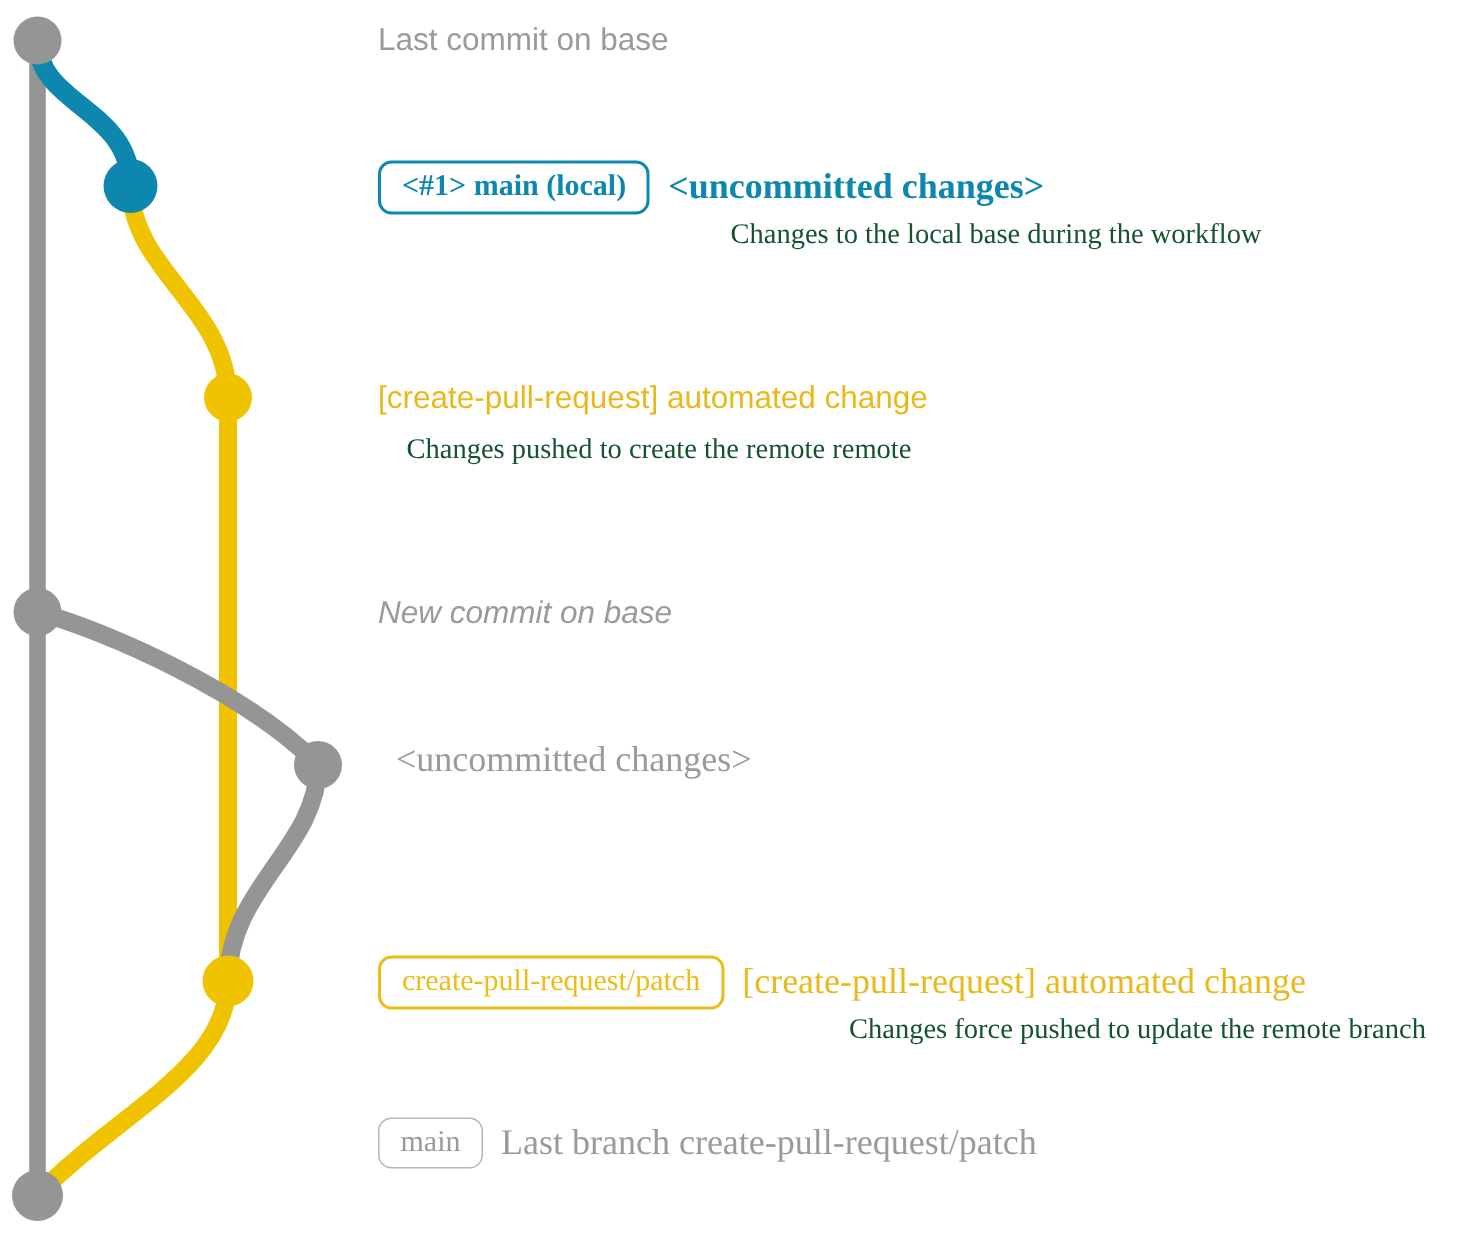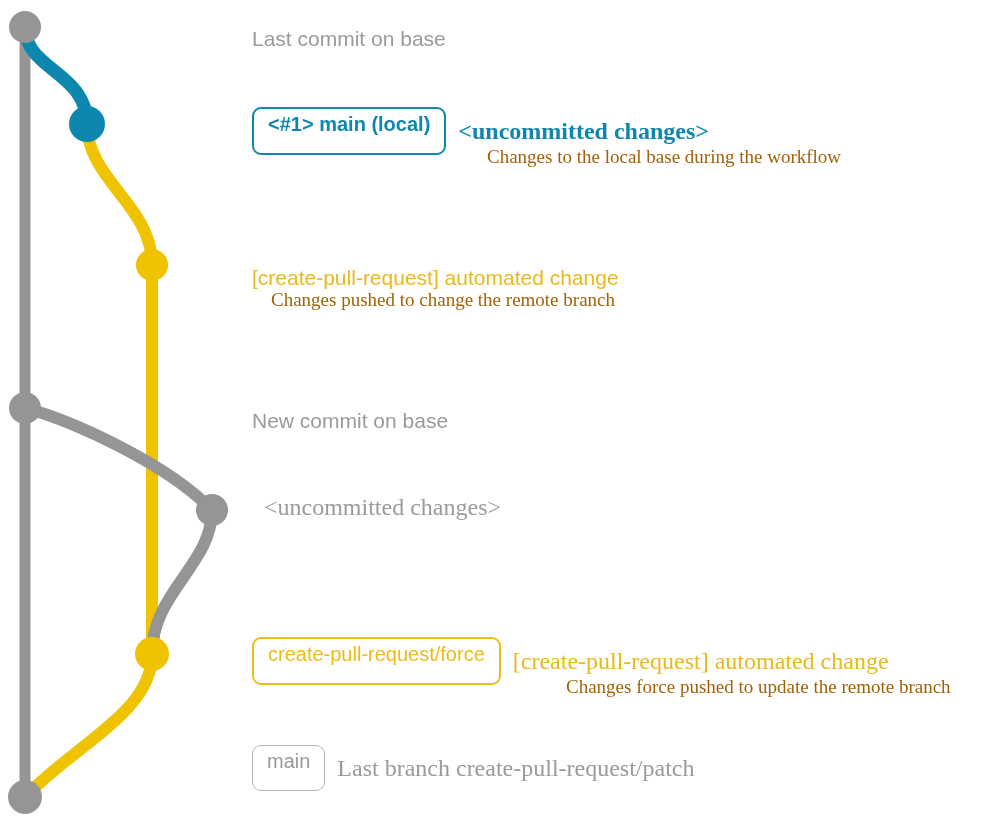--- a/index.html
+++ b/index.html
@@ -47,26 +47,26 @@
     position: absolute;
     white-space: nowrap;
     pointer-events: auto;
   }
 
   
   .badge {
     display: inline-block;
     border: 2px solid #999;
     border-radius: 9px;
-    padding: 5px 14px 18px 14px;
+    padding: 5px 14px 6px 14px;
     font-size: 20px;
     line-height: 21px;
     color: #999;
     background: #fff;
-    font-family: Liberation Sans, sans-serif;
+    font-family: Liberation Serif, serif;
   }
   .badge.blue   { border-color: #0d87ae; color: #0d87ae; font-weight: bold; }
   .badge.yellow { border-color: #edbc17; color: #edbc17; }
   .badge.gray-thin { border-width: 1.5px; border-color: #b5b5b5; color: #9a9a9a; }
 
   
   .subject {
     font-size: 24px;
     line-height: 24px;
     font-family: Liberation Serif, serif;
@@ -78,31 +78,30 @@
 
   
   .headline {
     position: absolute;
     left: 252px;
     font-size: 21px;
     line-height: 24px;
     white-space: nowrap;
     pointer-events: auto;
     font-family: "Liberation Sans", sans-serif;
-    margin-top: 12px;
   }
   .headline.gray   { color: #9a9a9a; }
   .headline.yellow { color: #e9b91b; }
 
   
   .desc {
     font-family: "Liberation Serif", "DejaVu Serif", serif;
     font-size: 19px;
     line-height: 21px;
-    color: #a16207;
+    color: #14532d;
     white-space: nowrap;
   }
 </style>
 </head>
 <body>
 
 <svg id="graph-canvas" viewBox="0 0 260 827" width="260" height="827" xmlns="http://www.w3.org/2000/svg" aria-label="commit graph">
 
   <path d="M25,27 L25,797" stroke="#959595" stroke-width="11" fill="none" stroke-linecap="round"></path>
 
@@ -130,31 +129,31 @@
   <div class="headline gray" style="top:15px;">Last commit on base</div>
 
   <div class="row" style="top:107px;">
     <span class="badge blue">&lt;#1&gt; main (local)</span>
     <span class="gap"></span>
     <span class="subject blue">&lt;uncommitted changes&gt;</span>
   </div>
   <div class="subrow desc" style="left:487px; top:146px;">Changes to the local base during the workflow</div>
 
   <div class="headline yellow" style="top:254px;">[create-pull-request] automated change</div>
-  <div class="subrow desc" style="left:271px; top:289px;">Changes pushed to change the remote branch</div>
+  <div class="subrow desc" style="left:271px; top:289px;">Changes pushed to create the remote remote</div>
 
-  <div class="headline gray" style="top:397px;">New commit on base</div>
+  <div class="headline gray" style="top:397px;font-style:italic;">New commit on base</div>
 
   <div class="row" style="top:495px;">
     <span class="gap"></span>
     <span class="subject gray">&lt;uncommitted changes&gt;</span>
   </div>
 
   <div class="row" style="top:637px;">
-    <span class="badge yellow">create-pull-request/force</span>
+    <span class="badge yellow">create-pull-request/patch</span>
     <span class="gap"></span>
     <span class="subject yellow">[create-pull-request] automated change</span>
   </div>
   <div class="subrow desc" style="left:566px; top:676px;">Changes force pushed to update the remote branch</div>
 
   <div class="row" style="top:745px;">
     <span class="badge gray-thin">main</span>
     <span class="gap"></span>
     <span class="subject gray">Last branch create-pull-request/patch</span>
   </div>

